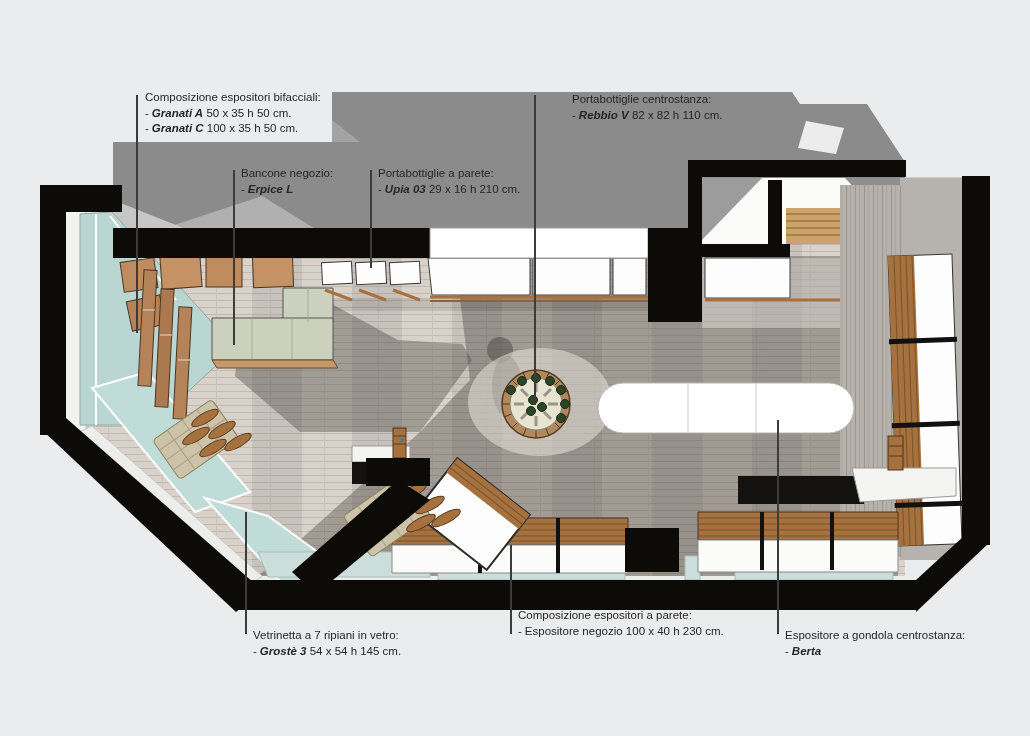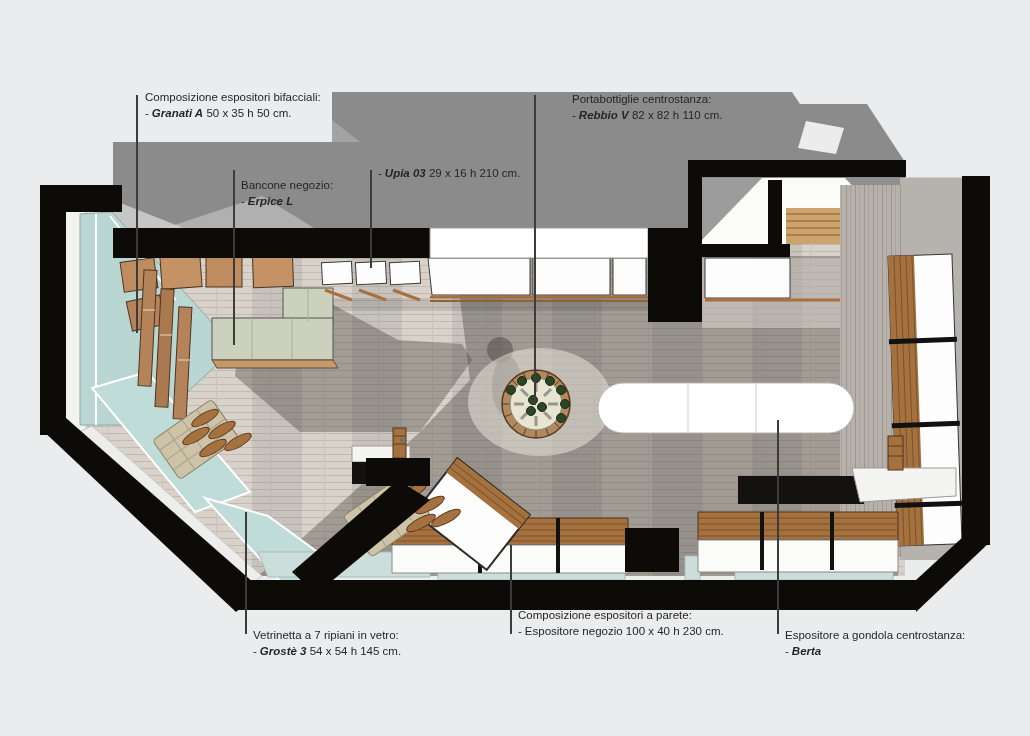--- a/index.html
+++ b/index.html
@@ -304,28 +304,30 @@
 <div class="leader" style="left:233px;top:170px;height:175px;"></div>
 <div class="leader" style="left:370px;top:170px;height:98px;"></div>
 <div class="leader" style="left:534px;top:95px;height:310px;"></div>
 <div class="leader" style="left:245px;top:512px;height:122px;"></div>
 <div class="leader" style="left:510px;top:545px;height:89px;"></div>
 <div class="leader" style="left:777px;top:420px;height:214px;"></div>
 
 <div class="label" style="left:145px;top:90px;">
   <div class="l-title">Composizione espositori bifacciali:</div>
   <div class="l-item"><span class="dash">-</span><span class="pname">Granati A</span>&nbsp;<span>50 x 35 h 50 cm.</span></div>
-</div>
-
-<div class="label" style="left:241px;top:166px;margin-top:12px;">
+  <div class="l-item"><span class="dash">-</span><span class="pname">Granati C</span>&nbsp;<span>100 x 35 h 50 cm.</span></div>
+</div>
+
+<div class="label" style="left:241px;top:166px;">
   <div class="l-title">Bancone negozio:</div>
   <div class="l-item"><span class="dash">-</span><span class="pname">Erpice L</span></div>
 </div>
 
 <div class="label" style="left:378px;top:166px;">
+  <div class="l-title">Portabottiglie a parete:</div>
   <div class="l-item"><span class="dash">-</span><span class="pname">Upia 03</span>&nbsp;<span>29 x 16 h 210 cm.</span></div>
 </div>
 
 <div class="label" style="left:572px;top:92px;">
   <div class="l-title">Portabottiglie centrostanza:</div>
   <div class="l-item"><span class="dash">-</span><span class="pname">Rebbio V</span>&nbsp;<span>82 x 82 h 110 cm.</span></div>
 </div>
 
 <div class="label" style="left:253px;top:628px;">
   <div class="l-title">Vetrinetta a 7 ripiani in vetro:</div>

